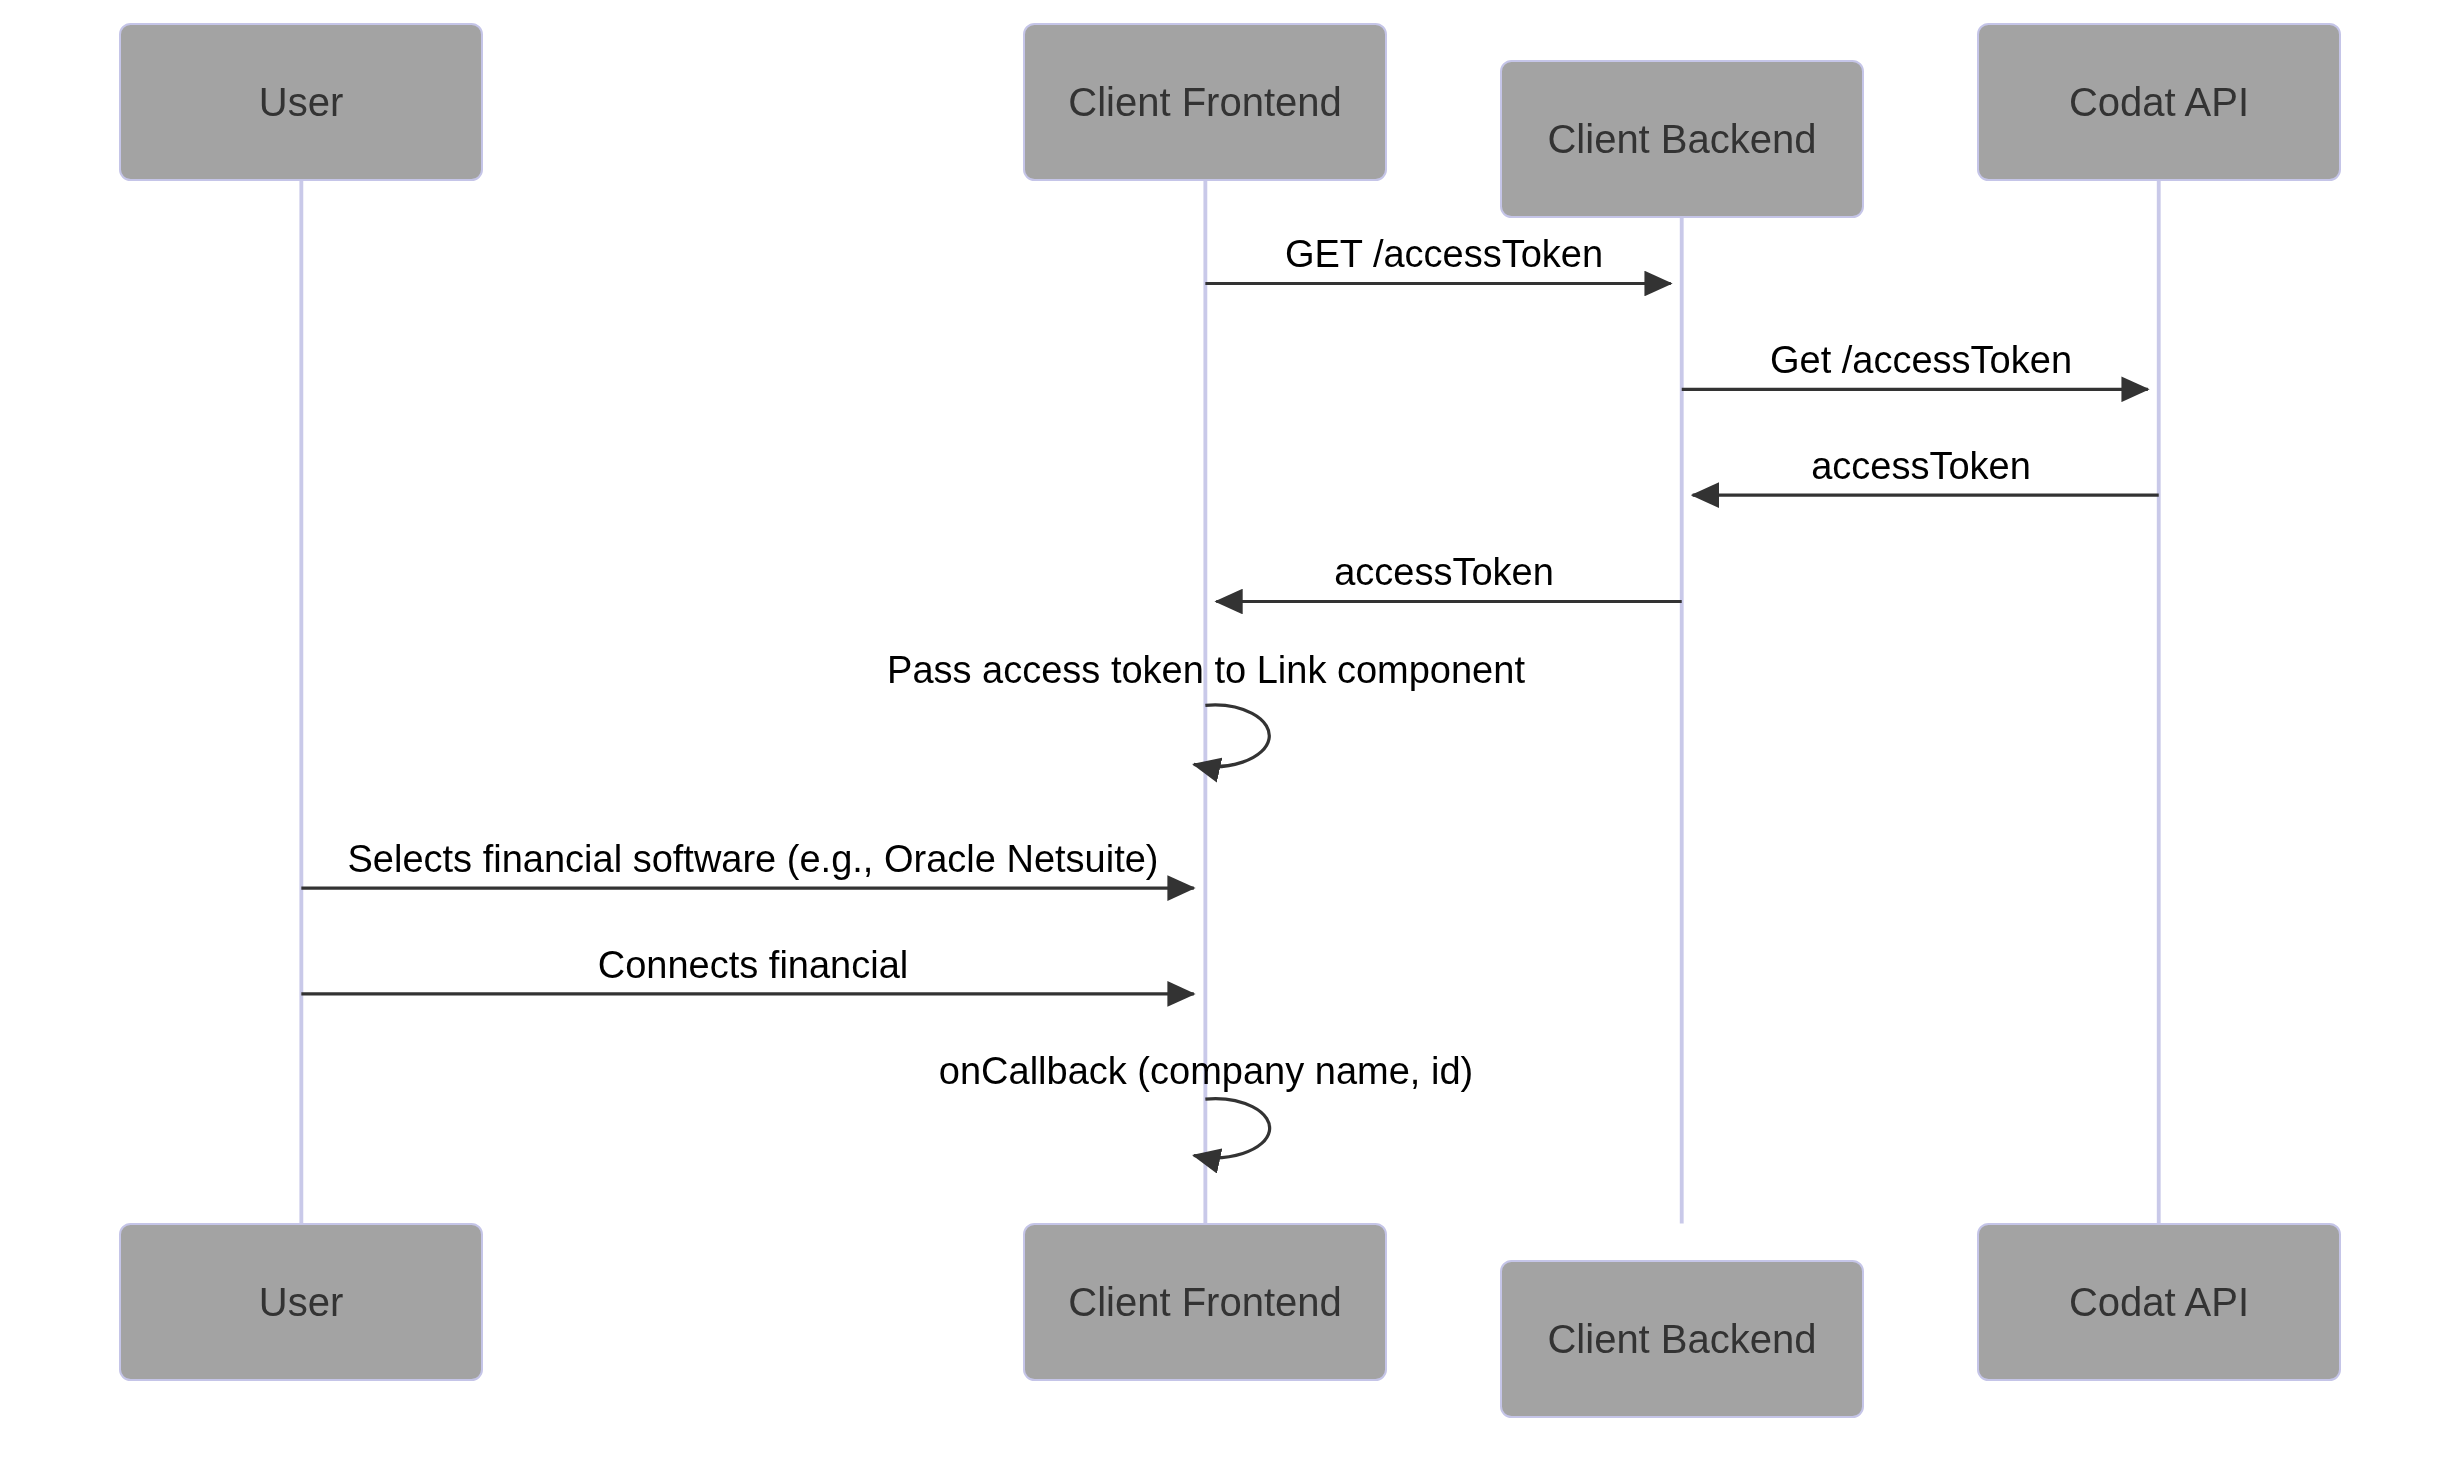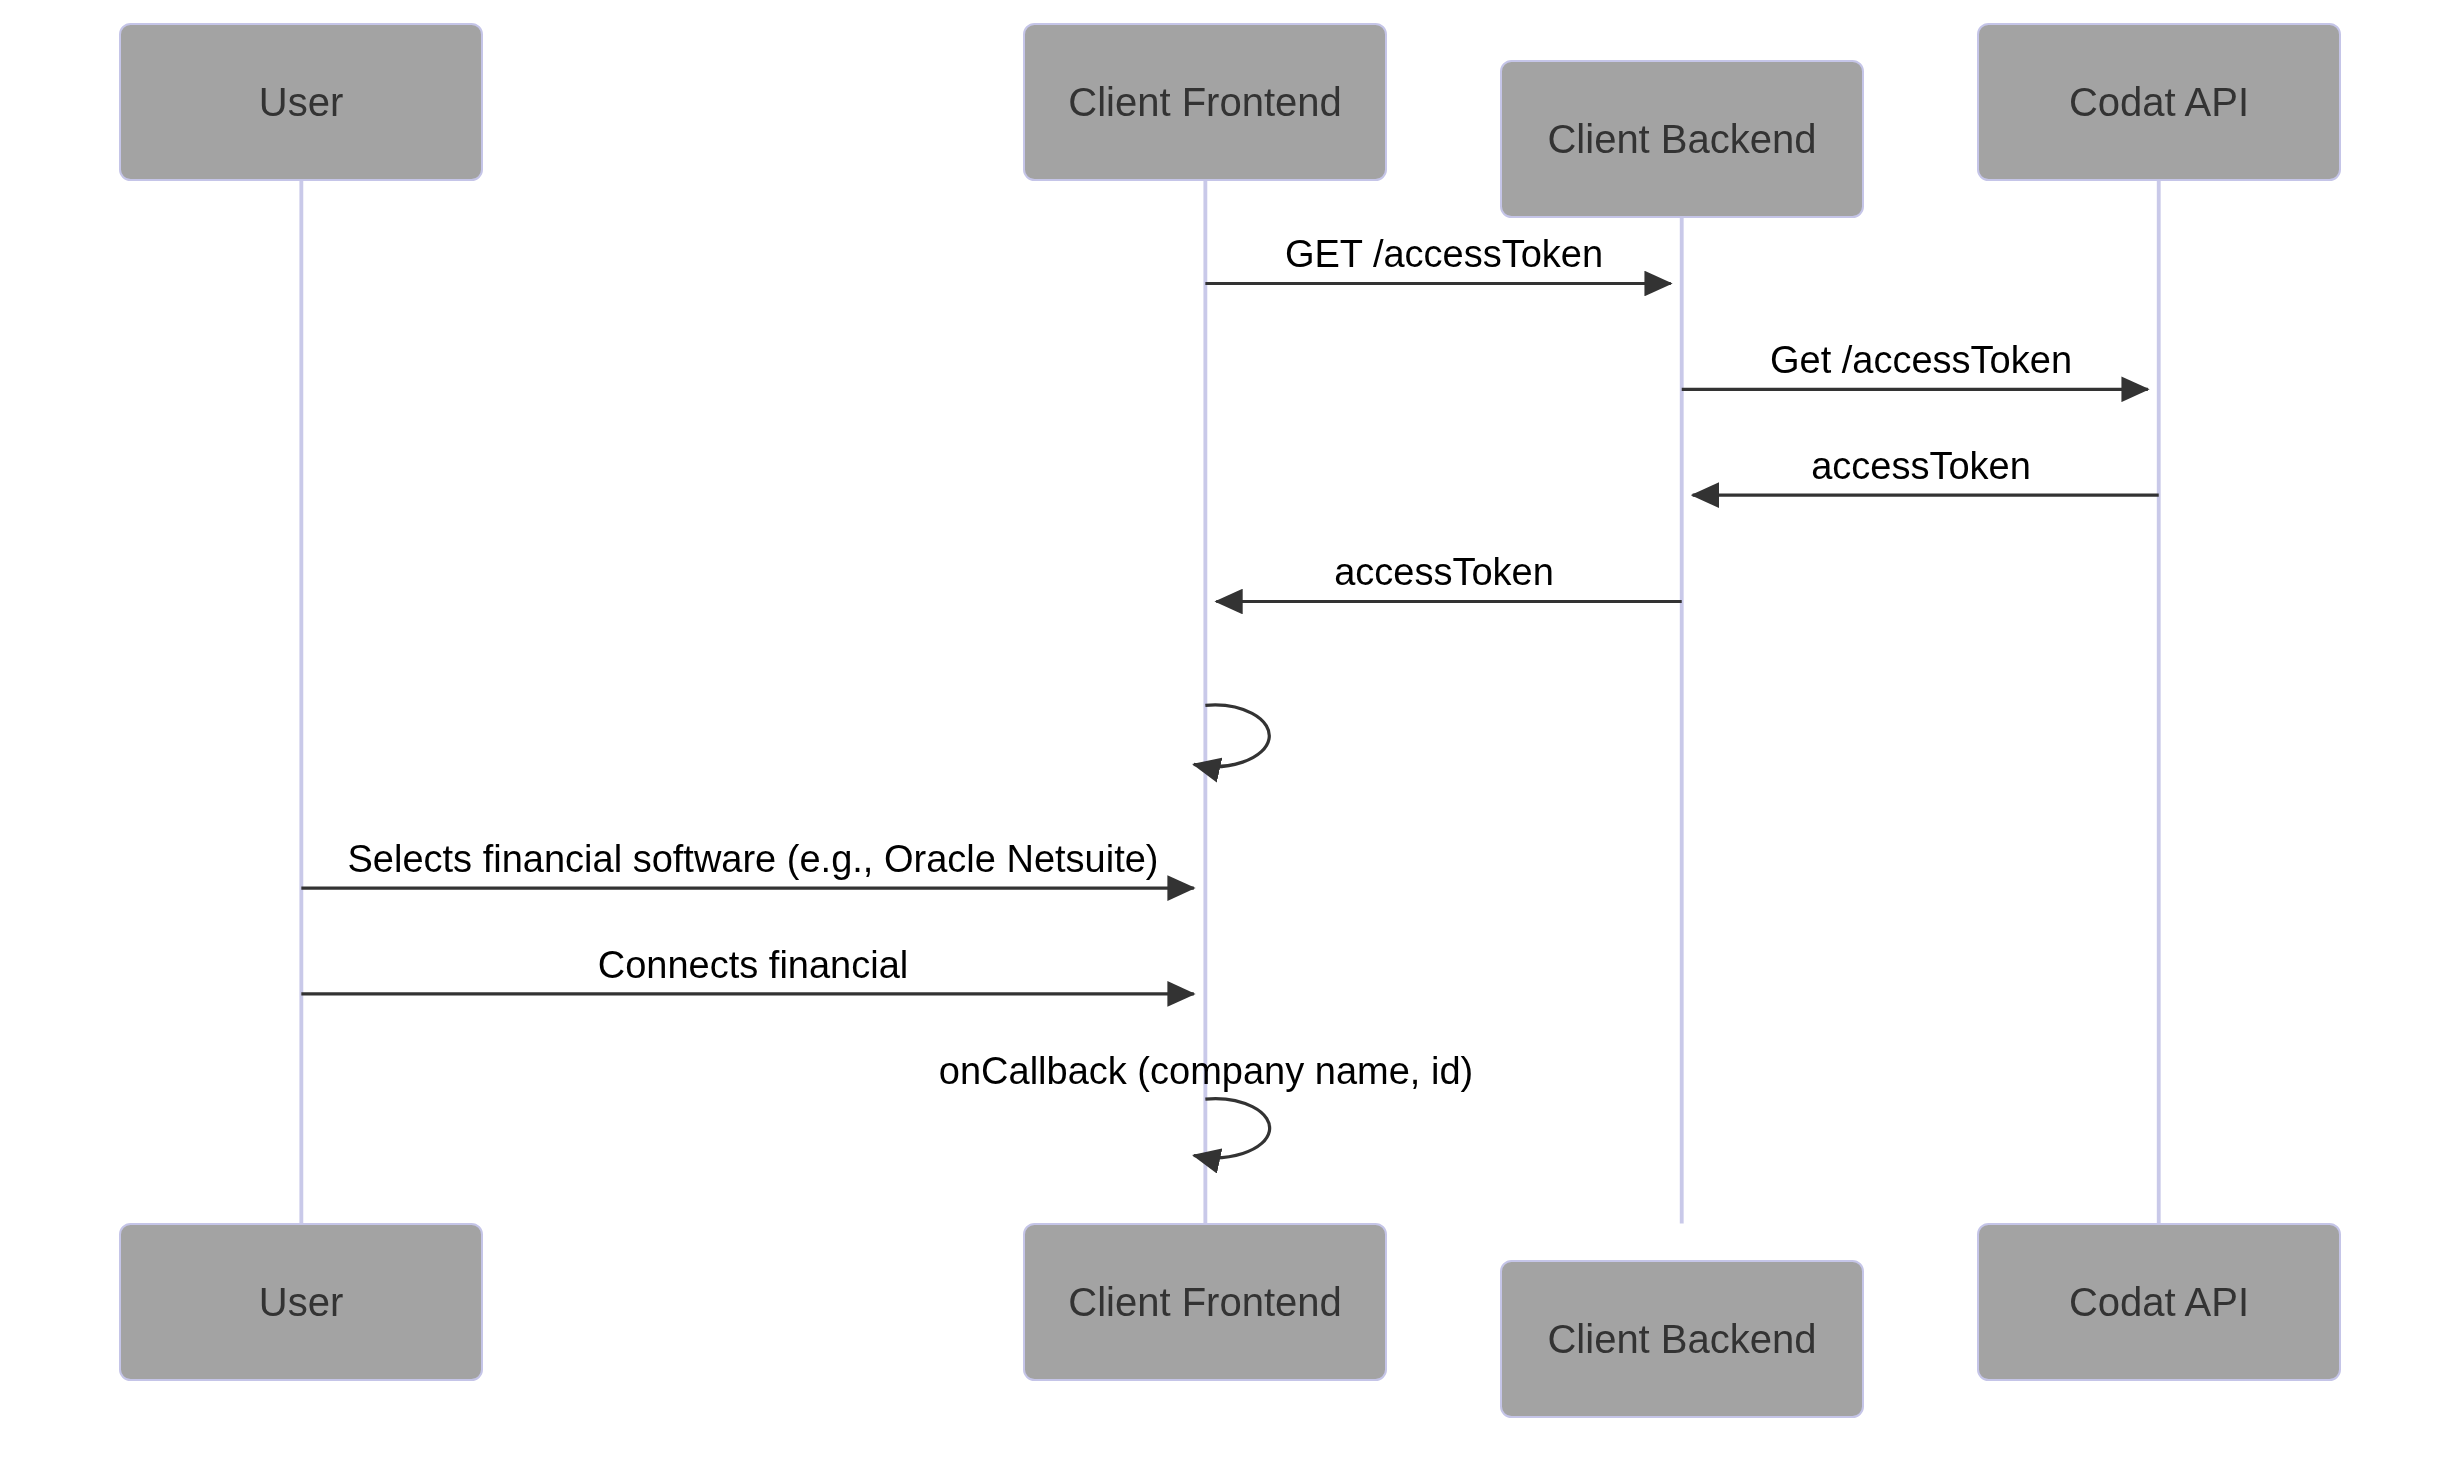--- a/index.html
+++ b/index.html
@@ -112,18 +112,19 @@
     <span>Client Backend</span>
   </div>
   <div class="actor row-bottom col-codat">
     <span>Codat API</span>
   </div>
 
   <div class="msg msg-1">GET /accessToken</div>
   <div class="msg msg-2">Get /accessToken</div>
   <div class="msg msg-3">accessToken</div>
   <div class="msg msg-4">accessToken</div>
+  <div class="msg msg-5">Pass access token to Link component</div>
   <div class="msg msg-6">Selects financial software (e.g., Oracle Netsuite)</div>
   <div class="msg msg-7">Connects financial</div>
   <div class="msg msg-8">onCallback (company name, id)</div>
 
 </div>
 
 
 </body></html>

